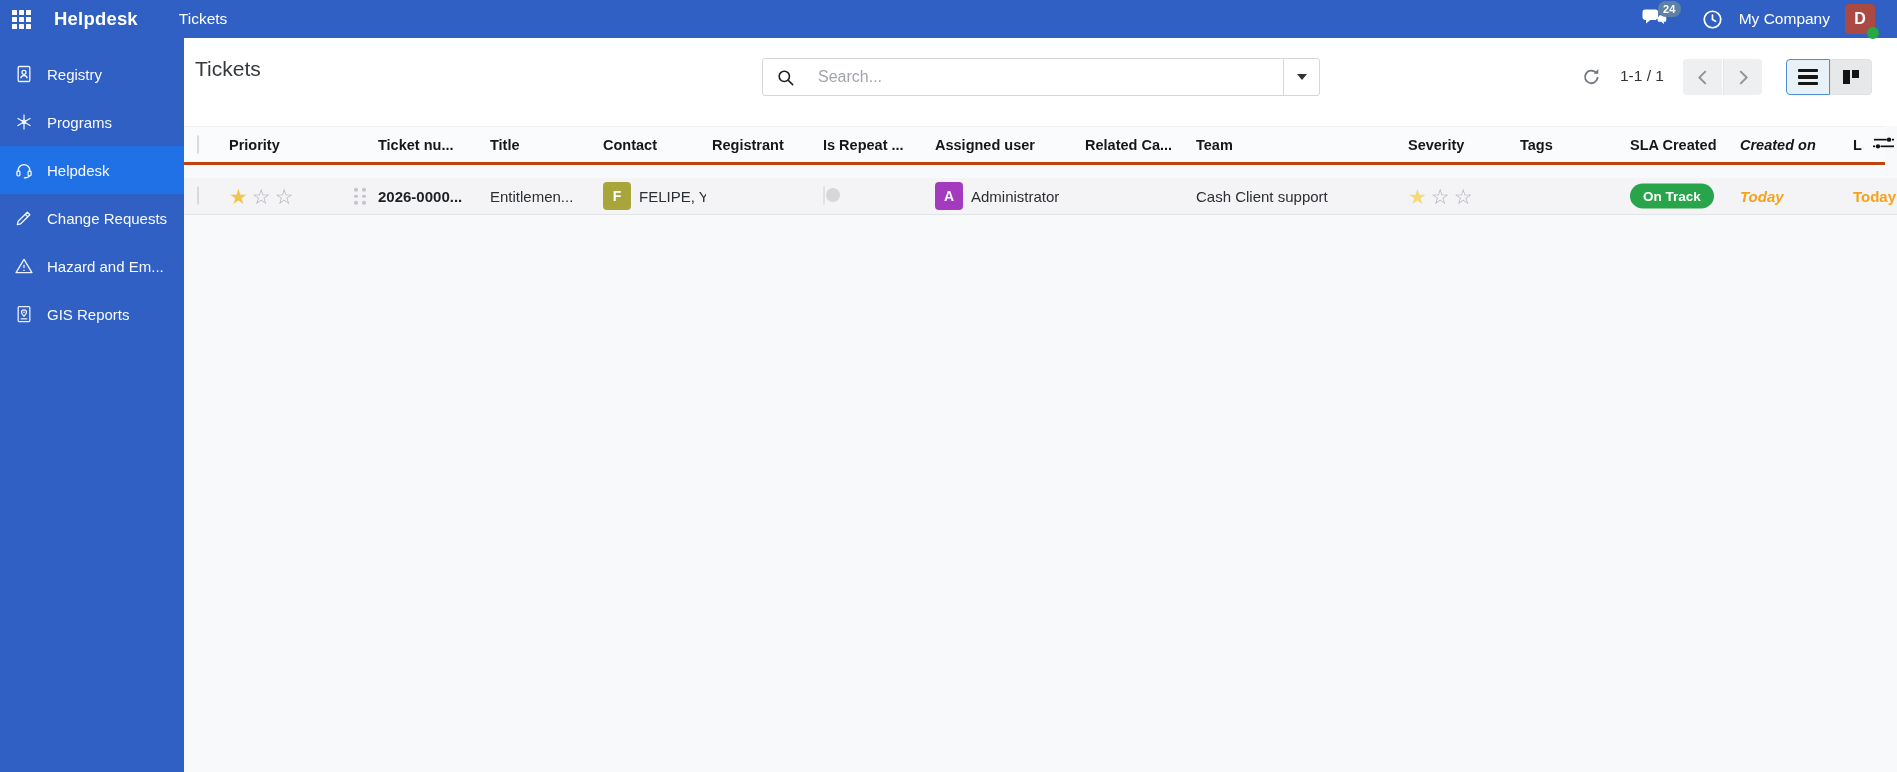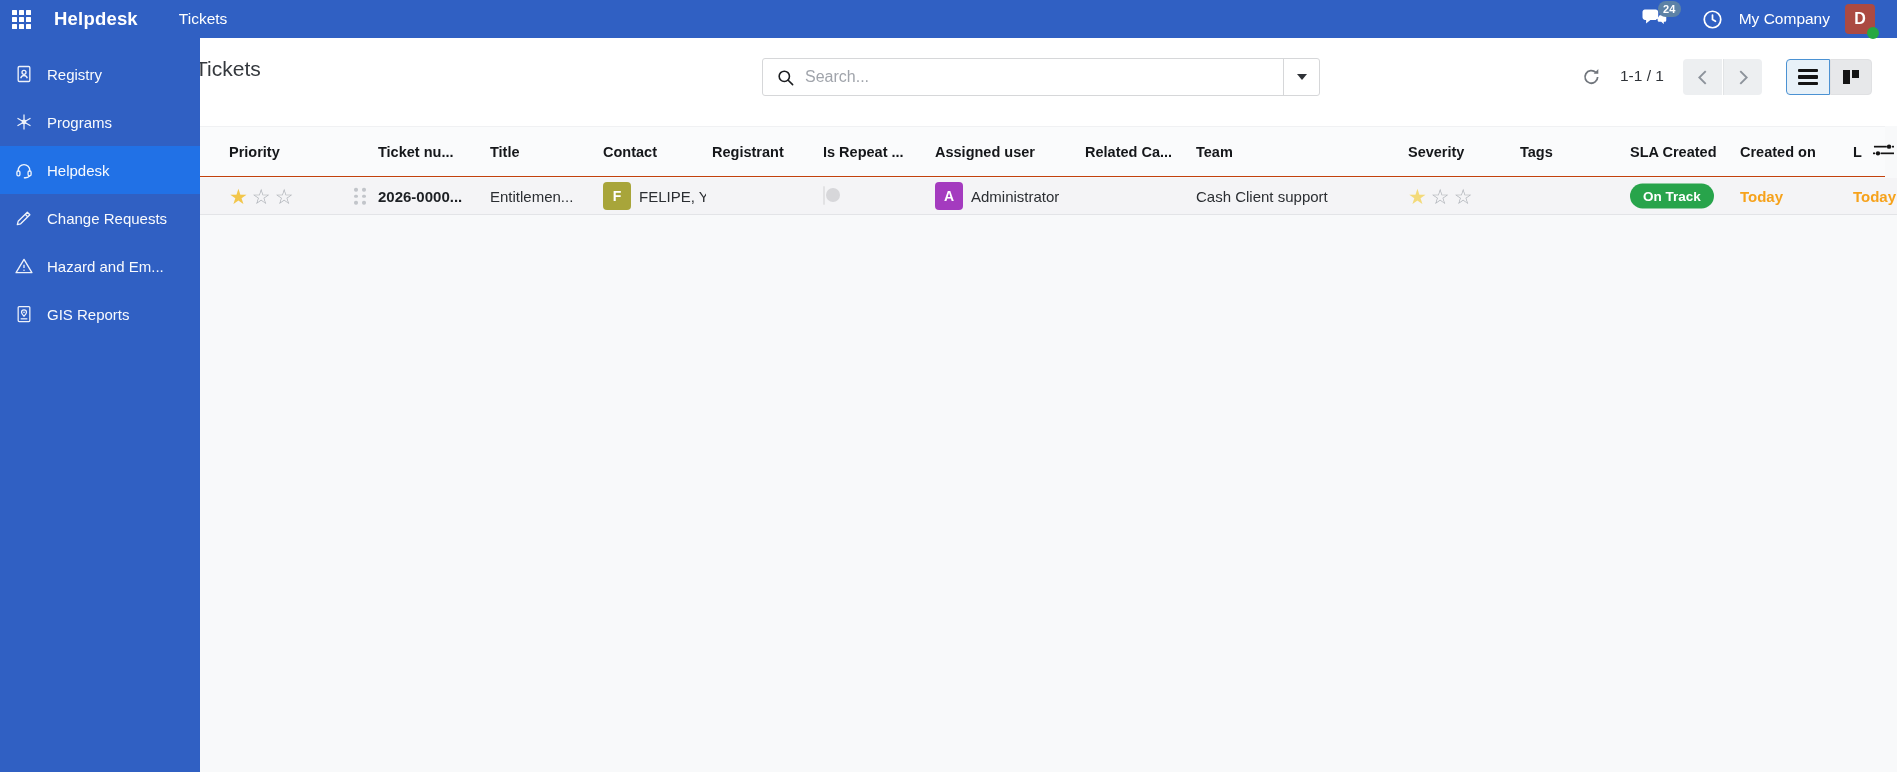--- a/index.html
+++ b/index.html
@@ -15,61 +15,61 @@
   .topbar-nav { margin-left:41px; font-size:15.5px; font-weight:400; cursor:pointer; }
   .topbar-right { margin-left:auto; display:flex; align-items:center; padding-right:22px; }
   .chat-wrap { position:relative; width:30px; height:26px; margin-right:30px; cursor:pointer; }
   .chat-badge { position:absolute; top:-5px; left:17px; min-width:23px; height:16px; padding:0 5px; background:#5d82a6; border-radius:9px; font-size:11px; font-weight:700; display:flex; align-items:center; justify-content:center; }
   .clock-wrap { width:23px; height:23px; margin-right:15px; cursor:pointer; }
   .company-name { font-size:15.5px; margin-right:15px; cursor:pointer; }
   .avatar-account { position:relative; width:30px; height:30px; border-radius:4px; background:#ab4a42; display:flex; align-items:center; justify-content:center; font-size:16px; font-weight:700; cursor:pointer; }
   .presence-dot { position:absolute; right:-4px; bottom:-5px; width:12px; height:12px; border-radius:50%; background:#26a843; }
 
   
-  .sidebar { position:absolute; top:38px; left:0; bottom:0; width:200px; background:#3060c3; padding-top:12px; z-index:4; }
+  .sidebar { position:absolute; top:38px; left:0; bottom:0; width:184px; background:#3060c3; padding-top:12px; z-index:4; }
   .side-item { height:48px; display:flex; align-items:center; padding-left:14px; color:#fff; cursor:pointer; }
   .side-item.active { background:#2171e6; }
   .side-item .sicon { width:20px; height:20px; margin-right:13px; opacity:.92; flex:none; }
   .side-item .slabel { font-size:15px; opacity:.97; white-space:nowrap; }
 
   
   .main { position:absolute; top:38px; left:176px; width:1721px; bottom:0; background:#f8f9fa; overflow:hidden; }
   .toolbar-zone { position:absolute; top:0; left:0; right:0; height:88px; background:#fff; }
   .page-title { position:absolute; left:19px; top:19px; font-size:21px; font-weight:400; color:#35393e; }
 
   .searchbox { position:absolute; left:586px; top:20px; width:558px; height:38px; background:#fff; border:1px solid #d6d7d9; border-radius:3px; display:flex; align-items:center; }
   .searchbox svg { margin-left:13px; flex:none; }
-  .searchbox input { flex:1; border:none; outline:none; background:transparent; font-family:"Liberation Sans",sans-serif; font-size:16px; color:#701a75; margin-left:10px; margin-right:40px; }
+  .searchbox input { flex:1; border:none; outline:none; background:transparent; font-family:"Liberation Sans",sans-serif; font-size:16px; color:#701a75; margin-left:23px; margin-right:40px; }
   .searchbox input::placeholder { color:#a0a4ab; }
   .search-caret-zone { position:absolute; right:0; top:0; bottom:0; width:36px; border-left:1px solid #d6d7d9; display:flex; align-items:center; justify-content:center; cursor:pointer; }
   .caret-down { width:0; height:0; border-left:5px solid transparent; border-right:5px solid transparent; border-top:6px solid #2f3237; }
 
   .refresh-btn { position:absolute; left:1405px; top:28px; width:22px; height:22px; cursor:pointer; }
   .pager-text { position:absolute; left:1444px; top:29px; font-size:15.5px; color:#2f3338; }
   .nav-btn { position:absolute; top:21px; width:39px; height:36px; background:#edeff1; border:none; display:flex; align-items:center; justify-content:center; cursor:pointer; }
   .nav-prev { left:1507px; border-radius:4px 0 0 4px; }
   .nav-next { left:1547px; border-radius:0 4px 4px 0; border-left:1px solid #e2e4e6; }
   .view-btn { position:absolute; top:21px; height:36px; display:flex; align-items:center; justify-content:center; cursor:pointer; }
   .view-list { left:1610px; width:44px; background:#e8f1f8; border:1px solid #4b92d3; border-radius:4px 0 0 4px; z-index:2; }
   .view-kanban { left:1654px; width:42px; background:#e7e8ea; border:1px solid #e0e1e3; border-radius:0 4px 4px 0; }
   .bars { display:flex; flex-direction:column; gap:3px; }
   .bars i { width:20px; height:3.4px; background:#141414; border-radius:1px; }
 
   
-  .thead { position:absolute; top:88px; left:0; right:12px; height:51px; background:#fafbfc; border-top:1px solid #f0f1f3; border-bottom:1px solid #c2410c; }
+  .thead { position:absolute; top:88px; left:0; right:12px; height:39px; background:#fafbfc; border-top:1px solid #f0f1f3; border-bottom:3px solid #c2410c; }
   .trow { position:absolute; top:140px; left:0; right:0; height:37px; background:#f4f4f6; border-bottom:1px solid #e3e4e7; cursor:pointer;padding-left:16px; }
   .cell { position:absolute; top:50%; transform:translateY(-50%); white-space:nowrap; }
   .hlabel { font-size:14.5px; font-weight:700; color:#15171a; }
   .rtext { font-size:15px; color:#2b2e32; }
 
   .c-check { left:21px; } .c-priority { left:53px; } .c-handle { left:178px; }
   .c-ticket { left:202px; } .c-title { left:314px; } .c-contact { left:427px; }
   .c-registrant { left:536px; } .c-repeat { left:647px; } .c-assigned { left:759px; }
   .c-related { left:909px; } .c-team { left:1020px; } .c-severity { left:1232px;text-align:right; }
-  .c-tags { left:1344px; } .c-sla { left:1454px; } .c-created { left:1564px; }
+  .c-tags { left:1344px; } .c-sla { left:1454px; } .c-created { left:1564px;font-style:italic; }
   .c-last { left:1677px; } .c-colicon { left:1697px; }
 
   .checkbox { width:15px; height:15px; border:1px solid #d6d9dd; border-radius:4px; background:#fcfcfd; cursor:pointer; }
 
   .stars { display:flex; gap:4px; cursor:pointer; }
   .star { font-size:21px; line-height:1; color:#abafb5; }
   .star::before { content:"☆"; }
   .star.filled { color:#f2c64b; }
   .star.filled::before { content:"★"; }
   .stars.sev .star.filled { color:#f3da7a; }

